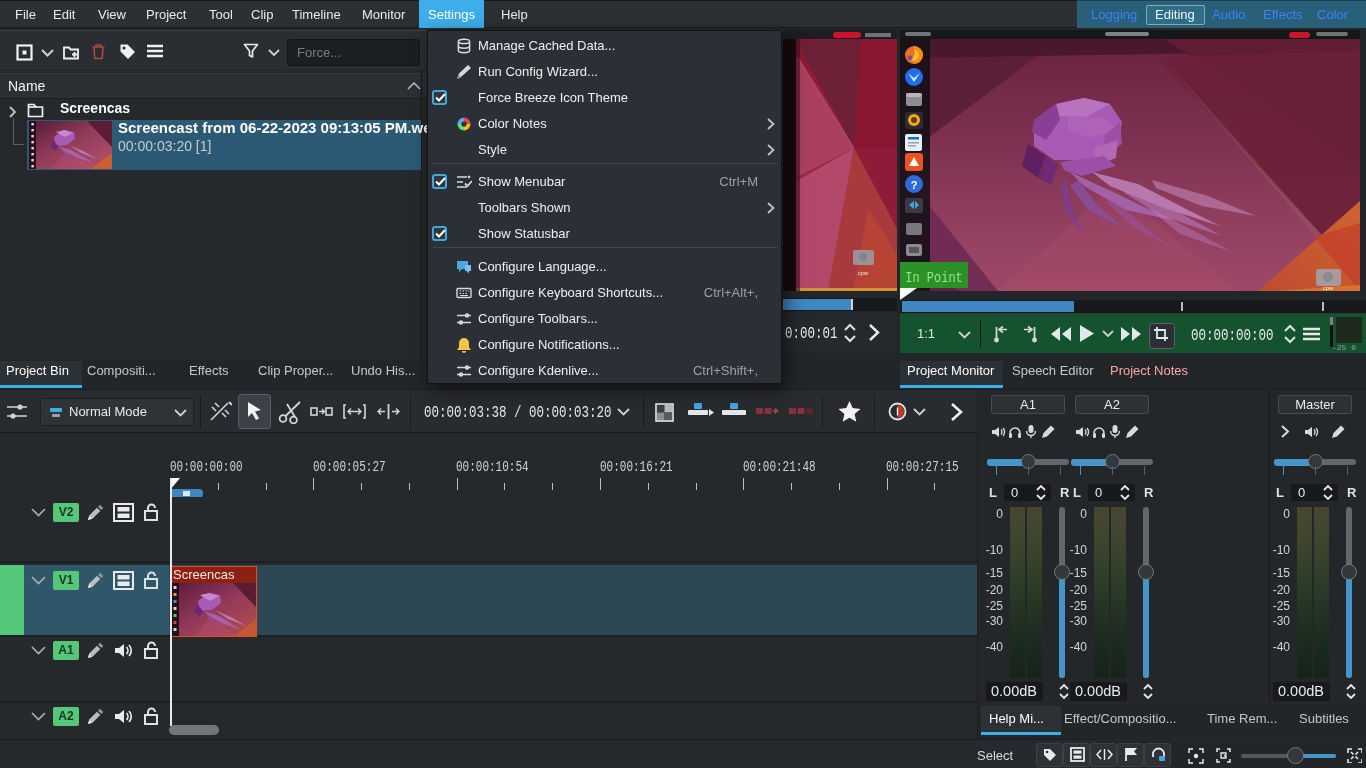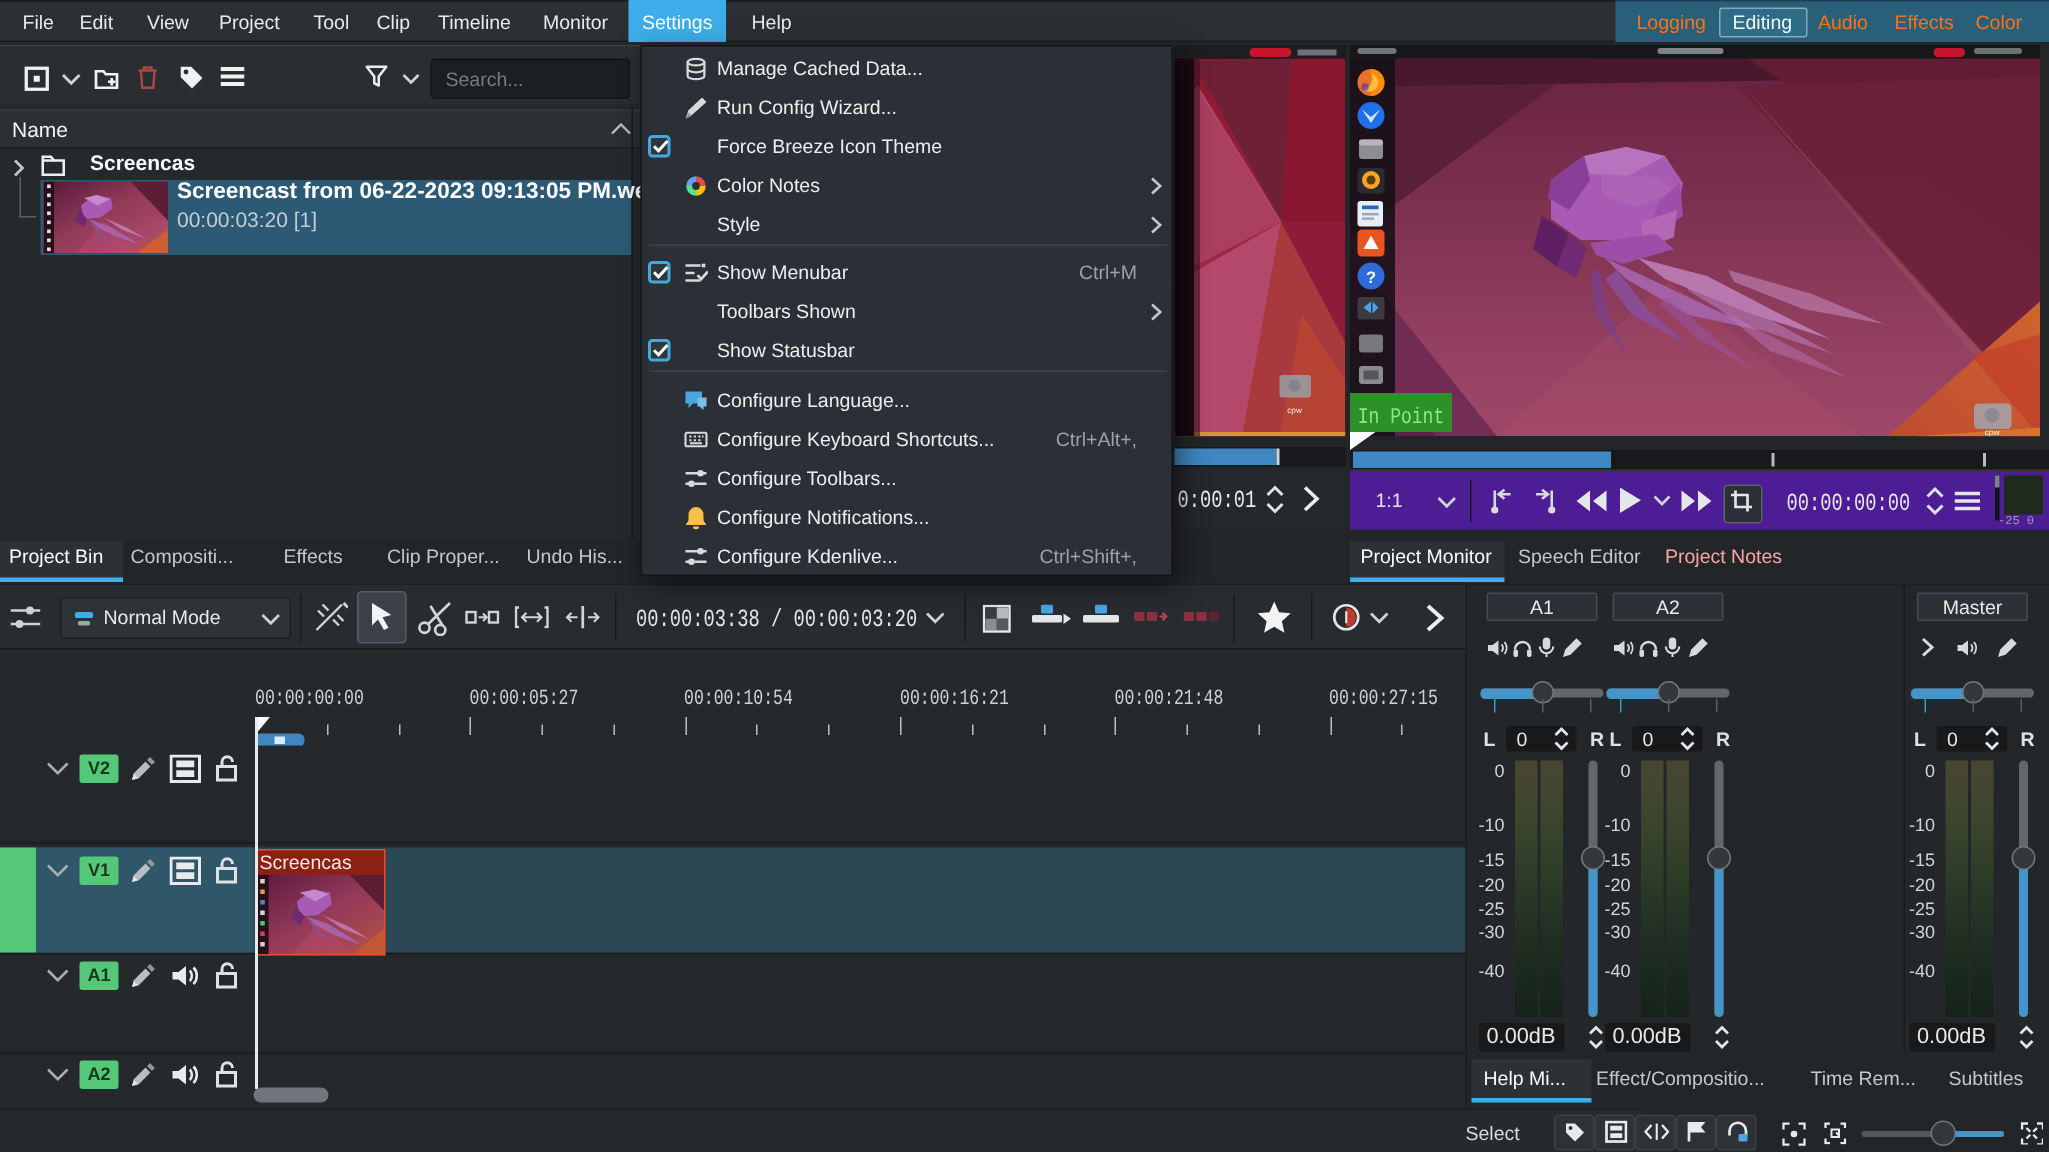--- a/index.html
+++ b/index.html
@@ -25,21 +25,21 @@
   <div class="abs mbi" style="left:362px">Monitor</div>
   <div class="abs mbi" style="left:428px;color:#fff">Settings</div>
   <div class="abs mbi" style="left:501px">Help</div>
   <div class="abs" style="left:1146px;top:4px;width:59px;height:20px;background:#2e6c87;border:1px solid #86a9ba;border-radius:2px"></div>
   <div class="abs mbi tbi" style="left:1091px">Logging</div>
   <div class="abs mbi tbi" style="left:1155px;color:#eef6fa">Editing</div>
   <div class="abs mbi tbi" style="left:1212px">Audio</div>
   <div class="abs mbi tbi" style="left:1263px">Effects</div>
   <div class="abs mbi tbi" style="left:1317px">Color</div>
 </div>
-<style>.mbi{top:0;height:27px;line-height:27px;color:#e8eaeb}.tbi{color:#f97316}</style>
+<style>.mbi{top:0;height:27px;line-height:27px;color:#e8eaeb}.tbi{color:#3b82f6}</style>
 <div class="abs" style="left:0;top:28px;width:783px;height:361px;background:#26292c">
 
   <div class="abs" style="left:0;top:2px;width:783px;height:1px;background:#3f4347"></div>
   <div class="abs" style="left:0;top:3px;width:427px;height:38px;background:#2a2e33"></div>
 
   <svg class="abs" style="left:16px;top:16px" width="17" height="17" viewBox="0 0 17 17">
         <rect x="1.5" y="1.5" width="14" height="14" fill="none" stroke="#f0f1f2" stroke-width="2.2"></rect>
         <rect x="6.5" y="6.5" width="4" height="4" fill="#f0f1f2"></rect>
       </svg>
   <svg class="abs" style="left:41px;top:21px" width="13" height="8" viewBox="0 0 13 8">
@@ -65,21 +65,21 @@
         <path d="M0 2h16M0 7h16M0 12h16" stroke="#f0f1f2" stroke-width="2.6"></path>
       </svg>
 
   <svg class="abs" style="left:243px;top:15px" width="16" height="16" viewBox="0 0 16 16">
         <path d="M1.5 1.5h13L9.5 8v6l-3-1.5V8z" fill="none" stroke="#e8eaeb" stroke-width="1.7" stroke-linejoin="round"></path>
       </svg>
   <svg class="abs" style="left:268px;top:21px" width="12" height="7" viewBox="0 0 12 7">
         <path d="M1 1l5 5 5-5" fill="none" stroke="#cfd2d4" stroke-width="1.8"></path>
       </svg>
 
-  <div class="abs" style="left:287px;top:11px;width:133px;height:27px;background:#1c1f22;border:1px solid #121416;border-radius:3px;color:#757d83;line-height:25px;padding-left:9px">Search...</div>
+  <div class="abs" style="left:287px;top:11px;width:133px;height:27px;background:#1c1f22;border:1px solid #121416;border-radius:3px;color:#757d83;line-height:25px;padding-left:9px">Force...</div>
 
   <div class="abs" style="left:0;top:45px;width:427px;height:26px;background:#2c3034;border-top:1px solid #35393d;border-bottom:1px solid #1b1e20;color:#f2f3f4;line-height:24px;padding-left:8px;font-size:14px">Name</div>
   <svg class="abs" style="left:407px;top:54px" width="14" height="8" viewBox="0 0 14 8">
         <path d="M1 7l6-6 6 6" fill="none" stroke="#b5babe" stroke-width="1.6"></path>
       </svg>
 
   <svg class="abs" style="left:9px;top:78px" width="8" height="12" viewBox="0 0 8 12">
         <path d="M1 1l5 5-5 5" fill="none" stroke="#c0c4c7" stroke-width="1.8"></path>
       </svg>
   <svg class="abs" style="left:27px;top:74px" width="17" height="16" viewBox="0 0 17 16">
@@ -286,21 +286,21 @@
   <svg class="abs" style="left:0;top:260px" width="18" height="12" viewBox="0 0 18 12">
         <path d="M0 0H17L0 12z" fill="#fcfcfc"></path>
       </svg>
 
   <div class="abs" style="left:0;top:272px;width:466px;height:13px;background:#17191c">
     <div class="abs" style="left:2px;top:1px;width:172px;height:11px;background:#3e87c0"></div>
     <div class="abs" style="left:281px;top:2px;width:1.5px;height:9px;background:#b8bcbf"></div>
     <div class="abs" style="left:422px;top:2px;width:1.5px;height:9px;background:#b8bcbf"></div>
   </div>
 
-  <div class="abs" style="left:0;top:285px;width:466px;height:40px;background:#4c1d95;border-top:1px solid #303439">
+  <div class="abs" style="left:0;top:285px;width:466px;height:40px;background:#14532d;border-top:1px solid #303439">
     <div class="abs" style="left:17px;top:12px;color:#dfe3e6">1:1</div>
     <svg class="abs" style="left:58px;top:17px" width="13" height="8" viewBox="0 0 13 8">
           <path d="M1 1l5.5 5.5L12 1" fill="none" stroke="#cfd2d4" stroke-width="1.8"></path>
         </svg>
     <div class="abs" style="left:80px;top:6px;width:1px;height:28px;background:#17191c"></div>
     <svg class="abs" style="left:92px;top:11px" width="17" height="18" viewBox="0 0 17 18">
           <path d="M4.5 2v11" stroke="#d7dadd" stroke-width="1.7"></path>
           <circle cx="4.5" cy="15" r="2.4" fill="#d7dadd"></circle>
           <path d="M15 4.5H8M11 1.5l-4 3 4 3" fill="none" stroke="#d7dadd" stroke-width="1.7"></path>
         </svg>

